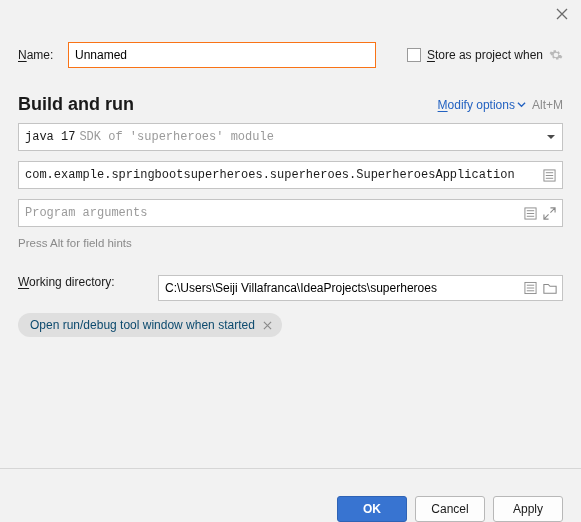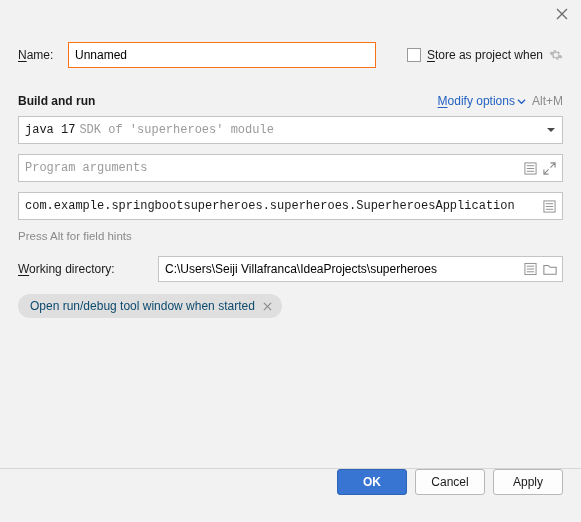--- a/index.html
+++ b/index.html
@@ -51,21 +51,21 @@
     gap:6px;
   }
   .checkbox {
     width:14px; height:14px; border:1px solid #9a9a9a; background:#fff;
   }
   .gear { color:#8a8a8a; display:flex; }
   .section-header {
     display:flex; align-items:center; justify-content:space-between;
     margin-bottom:8px;
   }
-  .section-title { font-weight:600; font-size:12px; }
+  .section-title { font-weight:600; font-size:18px; }
   .modify { display:flex; align-items:center; gap:6px;text-align:center; }
   .modify-link { color:#2362c1; cursor:pointer; display:flex;align-items:center;gap:2px;}
   .hint { color:#8a8a8a; }
   .field-full {
     width:100%; height:28px;
     border:1px solid #c4c4c4;
     background:#fff;
     display:flex; align-items:center;
     padding:0 6px;
     font-family: Liberation Mono, monospace;
@@ -73,21 +73,21 @@
     margin-bottom:10px;
     position:relative;
   }
   .field-full .muted { color:#9a9a9a; margin-left:4px; }
   .field-full .caret-down { margin-left:auto; color:#4a4a4a; }
   .field-icons { position:absolute; right:6px; display:flex; gap:6px; color:#8a8a8a; }
   .placeholder-text { color:#9a9a9a; }
   .hint-line { color:#8a8a8a; font-size:11.5px; margin:2px 0 14px 0; }
   .form-row { display:flex; align-items:center; margin-bottom:12px; }
   .form-label { width:140px; }
-  .form-input-wrap { flex:1; position:relative; }
+  .form-input-wrap { flex:1; position:relative;margin-top:12px; }
   .form-input {
     width:100%; height:26px;
     border:1px solid #c4c4c4; background:#fff;
     padding:0 6px; padding-right:44px;
     font-size:12px; font-family:inherit;
     outline:none;
   }
   .inline-icons {
     position:absolute; right:6px; top:50%; transform:translateY(-50%);
     display:flex; gap:6px; color:#8a8a8a;
@@ -96,21 +96,21 @@
   .chip {
     display:inline-flex; align-items:center; gap:8px;
     background:#dfdfdf; border-radius:14px;
     padding:5px 10px 5px 12px;
     font-size:12px; color:#0c4a6e;
   }
   .chip .x { color:#8a8a8a; cursor:pointer; }
   .footer {
     border-top:1px solid #d6d6d6;
     height:54px;
-    display:flex; align-items:flex-start; justify-content:flex-end;
+    display:flex; align-items:flex-end; justify-content:flex-end;
     gap:8px; padding-right:18px;
     background:#f2f2f2;
   }
   .btn {
     min-width:70px; height:26px;
     border:1px solid #b8b8b8; background:#fdfdfd;
     border-radius:3px; font-size:12px;
     display:flex;align-items:center;justify-content:center;
     cursor:pointer; padding:0 12px;
   }
@@ -165,43 +165,43 @@
       <span>java 17</span>
       <span class="muted">SDK of 'superheroes' module</span>
       <span class="caret-down">
         <svg width="10" height="10" viewBox="0 0 10 10">
             <path d="M1 3 L5 7 L9 3" fill="currentColor"></path>
           </svg>
       </span>
     </div>
 
     <div class="field-full">
+      <span>com.example.springbootsuperheroes.superheroes.SuperheroesApplication</span>
+      <span class="field-icons">
+        <span>
+          <svg width="13" height="13" viewBox="0 0 14 14">
+              <rect x="1" y="1" width="12" height="12" fill="none" stroke="currentColor"></rect>
+              <path d="M3 4h8M3 7h8M3 10h8" stroke="currentColor"></path>
+            </svg>
+        </span>
+      </span>
+    </div>
+
+    <div class="field-full">
       <span class="placeholder-text">Program arguments</span>
       <span class="field-icons">
         <span>
           <svg width="13" height="13" viewBox="0 0 14 14">
               <rect x="1" y="1" width="12" height="12" fill="none" stroke="currentColor"></rect>
               <path d="M3 4h8M3 7h8M3 10h8" stroke="currentColor"></path>
             </svg>
         </span>
         <span>
           <svg width="13" height="13" viewBox="0 0 14 14">
               <path d="M8 1h5v5M6 13H1V8M13 1L8 6M1 13l5-5" stroke="currentColor" fill="none" stroke-width="1.2"></path>
-            </svg>
-        </span>
-      </span>
-    </div>
-
-    <div class="field-full">
-      <span>com.example.springbootsuperheroes.superheroes.SuperheroesApplication</span>
-      <span class="field-icons">
-        <span>
-          <svg width="13" height="13" viewBox="0 0 14 14">
-              <rect x="1" y="1" width="12" height="12" fill="none" stroke="currentColor"></rect>
-              <path d="M3 4h8M3 7h8M3 10h8" stroke="currentColor"></path>
             </svg>
         </span>
       </span>
     </div>
 
     <div class="hint-line">Press Alt for field hints</div>
 
     <div class="form-row">
       <div class="form-label"><span class="underline-first">W</span><span>orking directory:</span></div>
       <div class="form-input-wrap">

